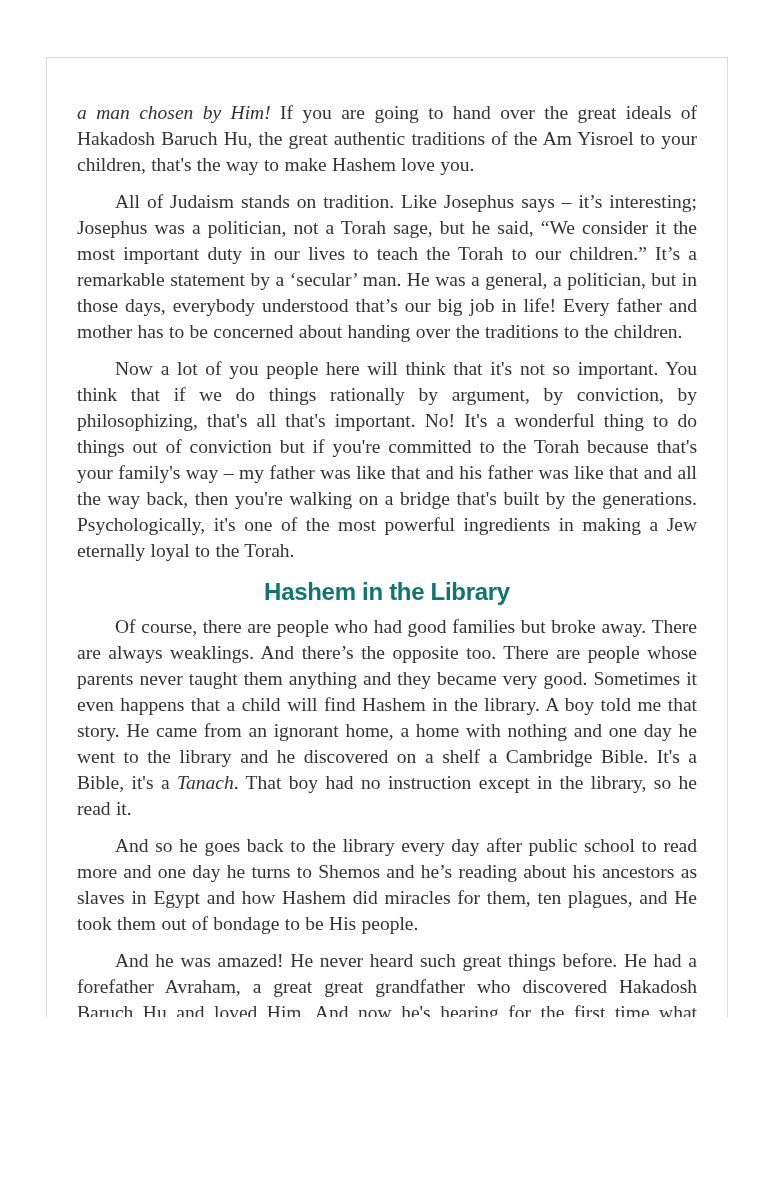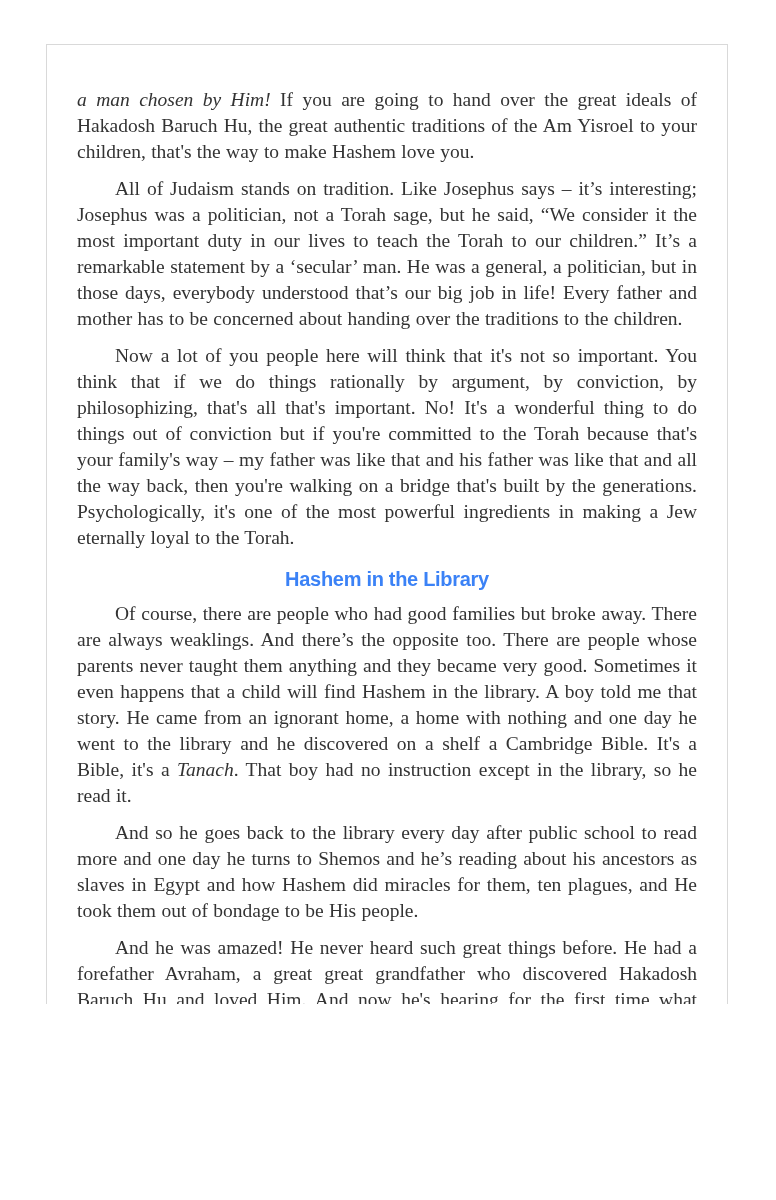--- a/index.html
+++ b/index.html
@@ -7,20 +7,21 @@
     padding: 0;
     background: #ffffff;
   }
   .page {
     position: relative;
     width: 776px;
     height: 1004px;
     background: #ffffff;
     overflow: hidden;
     font-family: "Liberation Serif", serif;
+    margin-top: 13px;
   }
   .frame {
     position: absolute;
     left: 46px;
     top: 44px;
     width: 682px;
     height: 1300px; 
     box-sizing: border-box;
     border: 1px solid #d9d9d9;
     background: #ffffff;
@@ -41,24 +42,24 @@
     text-indent: 0;
   }
   .italic {
     font-style: italic;
   }
   .section-heading {
     margin: 16px 0 10px 0;
     text-align: center;
     font-family: "Liberation Sans", sans-serif;
     font-weight: bold;
-    font-size: 20px;
+    font-size: 24px;
     line-height: 24px;
     letter-spacing: -0.3px;
-    color: #3b82f6;
+    color: #0f766e;
   }
   .footer {
     position: absolute;
     left: 46px;
     top: 1126px;
     width: 682px;
     text-align: left;
     font-family: "Liberation Sans", sans-serif;
     font-weight: bold;
     font-size: 18px;

